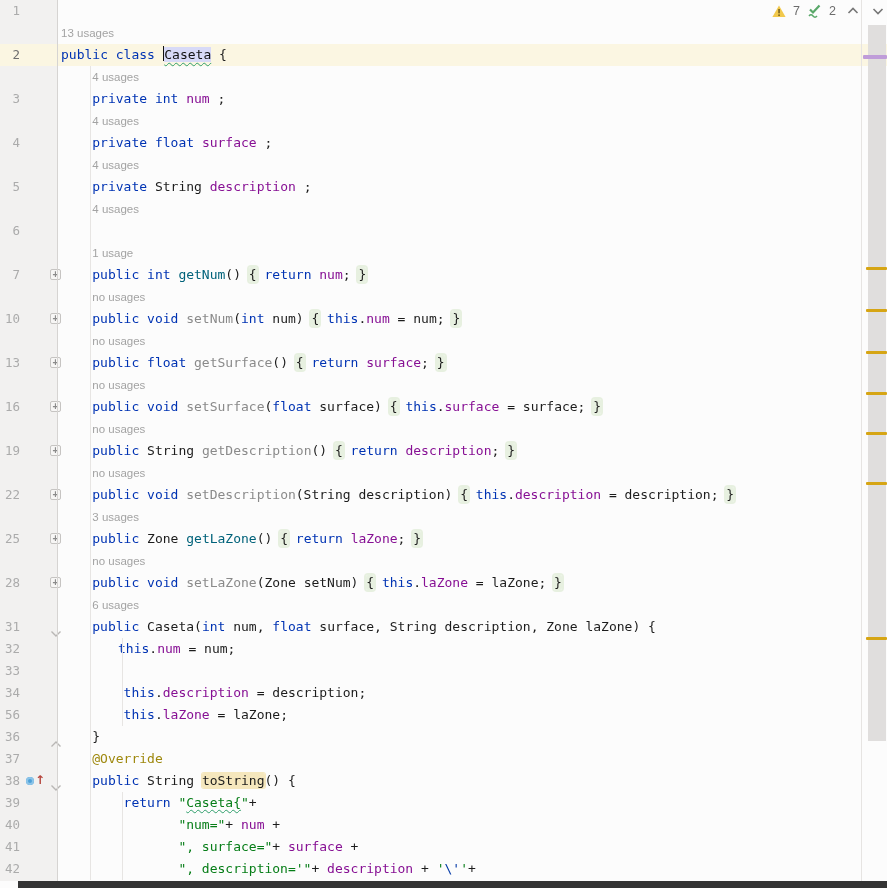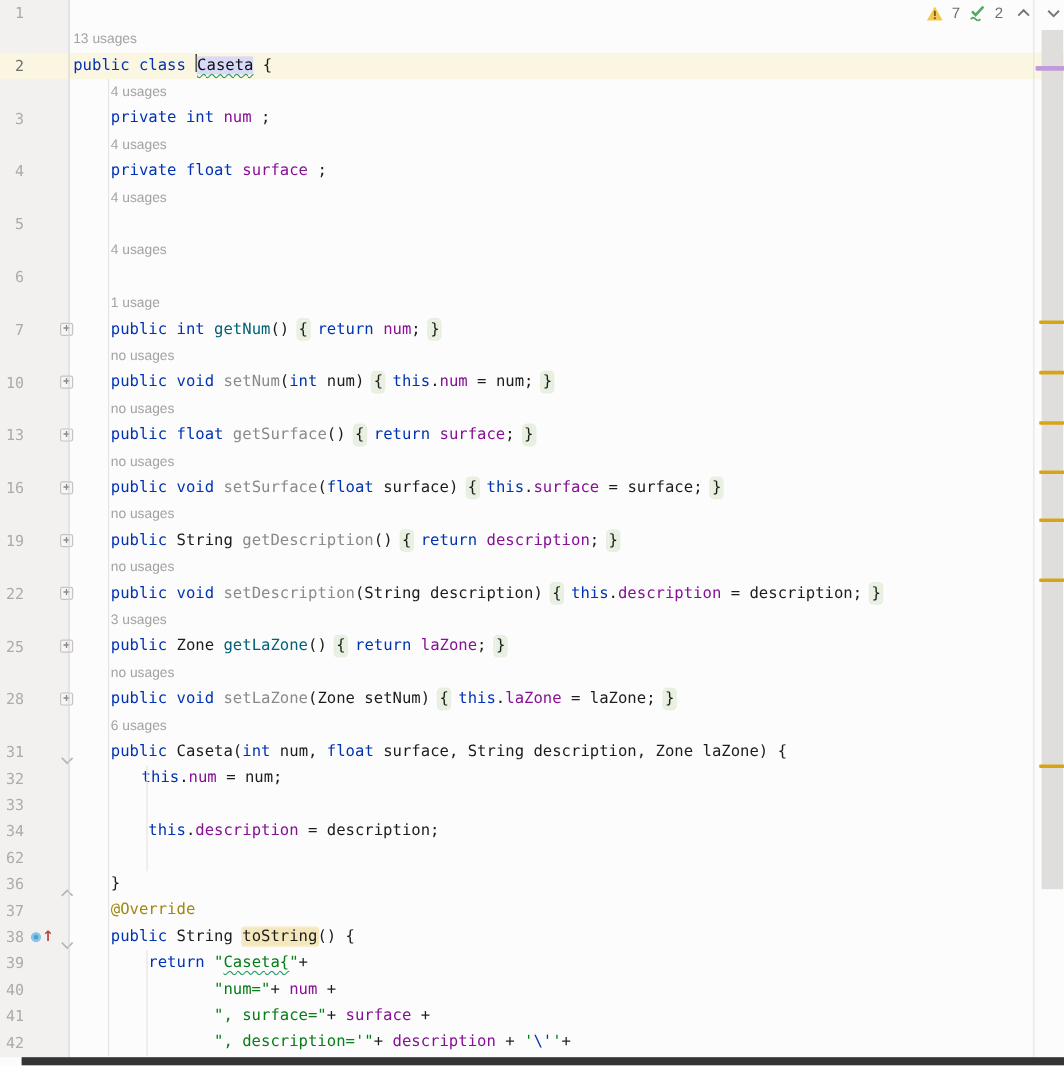--- a/index.html
+++ b/index.html
@@ -74,20 +74,21 @@
       </div>
       <div class="row" style="top: 132px;">
         <span class="lnum">4</span>
         <span class="code" style="left: 92.3px;"><span class="tk-k">private float </span><span class="tk-f">surface</span><span class="tk-p"> ;</span></span>
       </div>
       <div class="row" style="top: 154px;">
         <span class="hint" style="left: 92.3px;">4 usages</span>
       </div>
       <div class="row" style="top: 176px;">
         <span class="lnum">5</span>
+        <span class="code" style="left: 92.3px;"><span class="tk-k">private </span><span class="tk-p">String </span><span class="tk-f">description</span><span class="tk-p"> ;</span></span>
       </div>
       <div class="row" style="top: 198px;">
         <span class="hint" style="left: 92.3px;">4 usages</span>
       </div>
       <div class="row" style="top: 220px;">
         <span class="lnum">6</span>
       </div>
       <div class="row" style="top: 242px;">
         <span class="hint" style="left: 92.3px;">1 usage</span>
       </div>
@@ -167,21 +168,22 @@
         <span class="code" style="left: 118px; text-align: right;"><span class="tk-k">this</span><span class="tk-p">.</span><span class="tk-f">num</span><span class="tk-p"> = num;</span></span>
       </div>
       <div class="row" style="top: 660px;">
         <span class="lnum">33</span>
       </div>
       <div class="row" style="top: 682px;">
         <span class="lnum">34</span>
         <span class="code" style="left: 123.6px;"><span class="tk-k">this</span><span class="tk-p">.</span><span class="tk-f">description</span><span class="tk-p"> = description;</span></span>
       </div>
       <div class="row" style="top: 704px;">
-        <span class="lnum">62</span>
+        <span class="lnum">56</span>
+        <span class="code" style="left: 123.6px;"><span class="tk-k">this</span><span class="tk-p">.</span><span class="tk-f">laZone</span><span class="tk-p"> = laZone;</span></span>
       </div>
       <div class="row" style="top: 726px;">
         <span class="lnum">36</span>
         <span class="foldchev"><svg width="12" height="8" viewBox="0 0 12 8">
             <polyline points="1.5,6.5 6,2 10.5,6.5" fill="none" stroke="#b8b6b4" stroke-width="1.4"></polyline>
           </svg></span>
         <span class="code" style="left: 92.3px;"><span class="tk-p">}</span></span>
       </div>
       <div class="row" style="top: 748px;">
         <span class="lnum">37</span>

